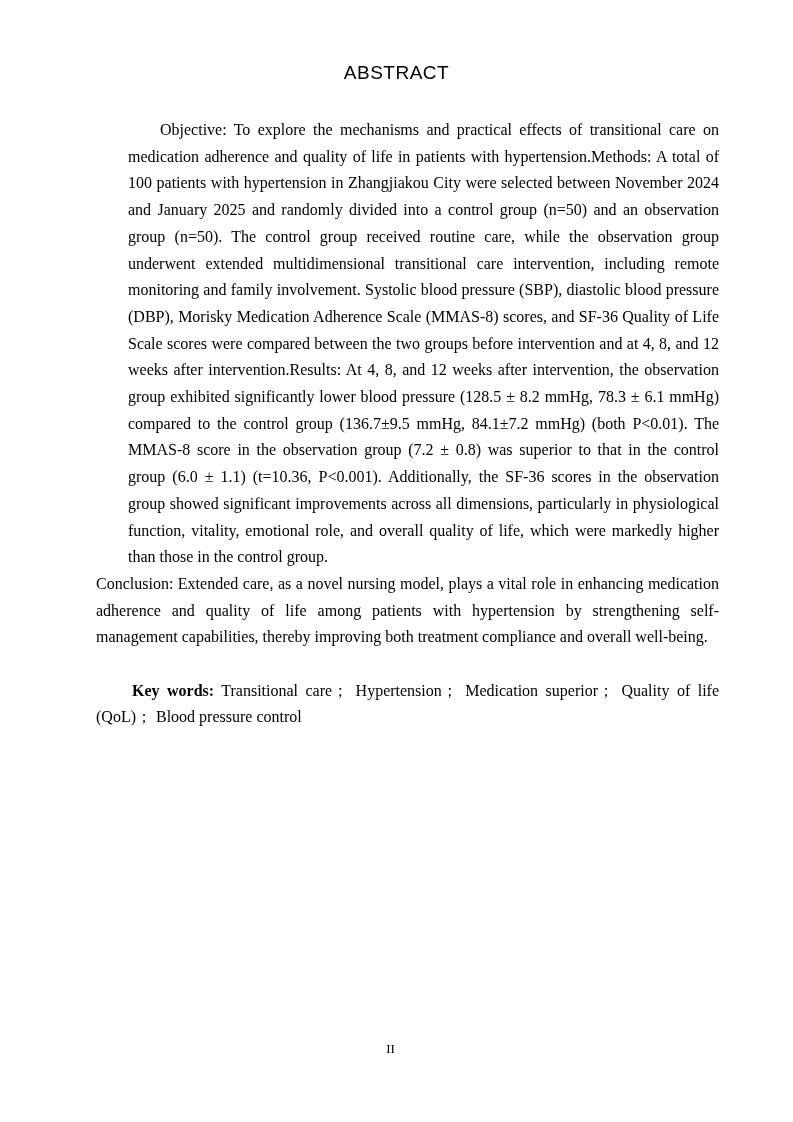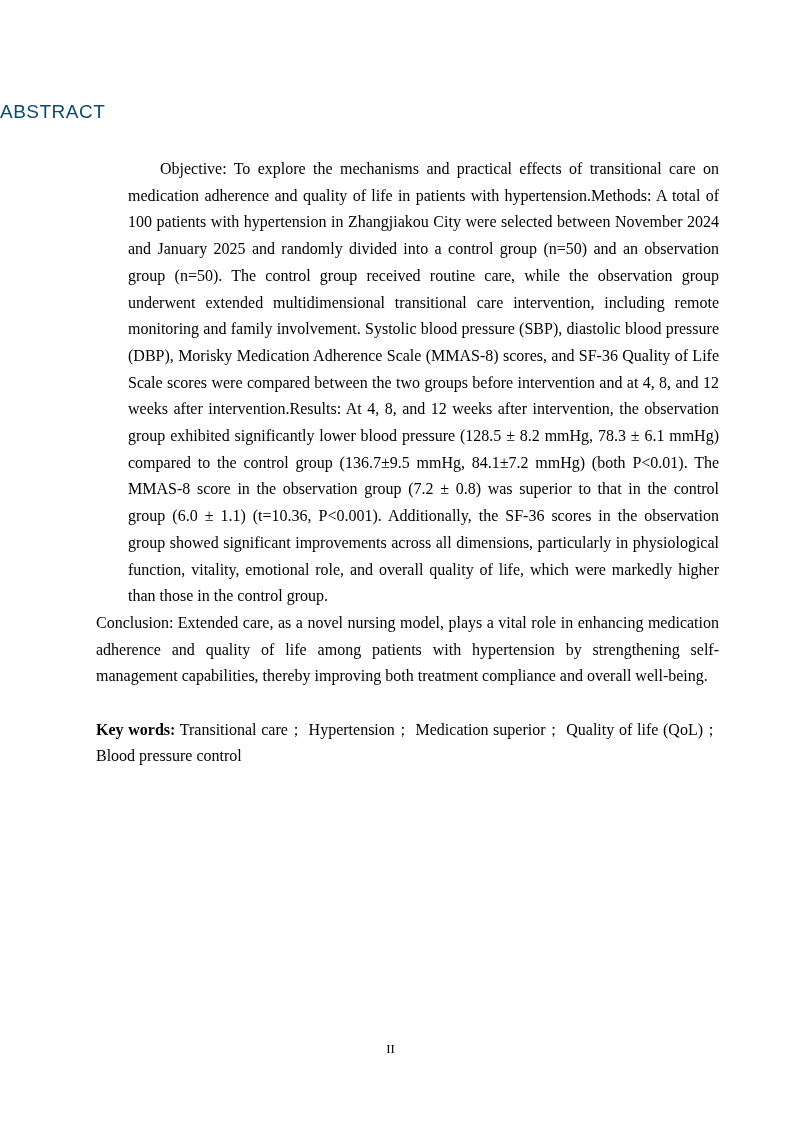--- a/index.html
+++ b/index.html
@@ -16,27 +16,28 @@
   .page {
     position: relative;
     width: 793px;
     height: 1122px;
     background: #ffffff;
     overflow: hidden;
     box-sizing: border-box;
   }
   .doc-title {
     margin: 0;
-    padding-top: 100px;
+    padding-top: 61px;
+    text-align: center;
     font-family: "Liberation Sans", sans-serif;
     font-weight: normal;
     font-size: 19px;
     line-height: 24px;
     letter-spacing: 0.5px;
-    color: #0c4a6e;
+    color: #000000;
   }
   .content {
     margin-left: 96px;
     margin-top: 32px;
     width: 623px;
   }
   .para {
     margin: 0;
     font-size: 16px;
     line-height: 26.7px;
@@ -49,20 +50,21 @@
   }
   .keywords {
     margin: 26.7px 0 0 0;
     font-size: 16px;
     line-height: 26.7px;
     text-align: justify;
     color: #000000;
   }
   .kw-label {
     font-weight: bold;
+    margin-left: 36px;
   }
   .page-number {
     position: absolute;
     left: 0;
     right: 12px;
     bottom: 66px;
     text-align: center;
     font-size: 13px;
     line-height: 14px;
     color: #000000;

